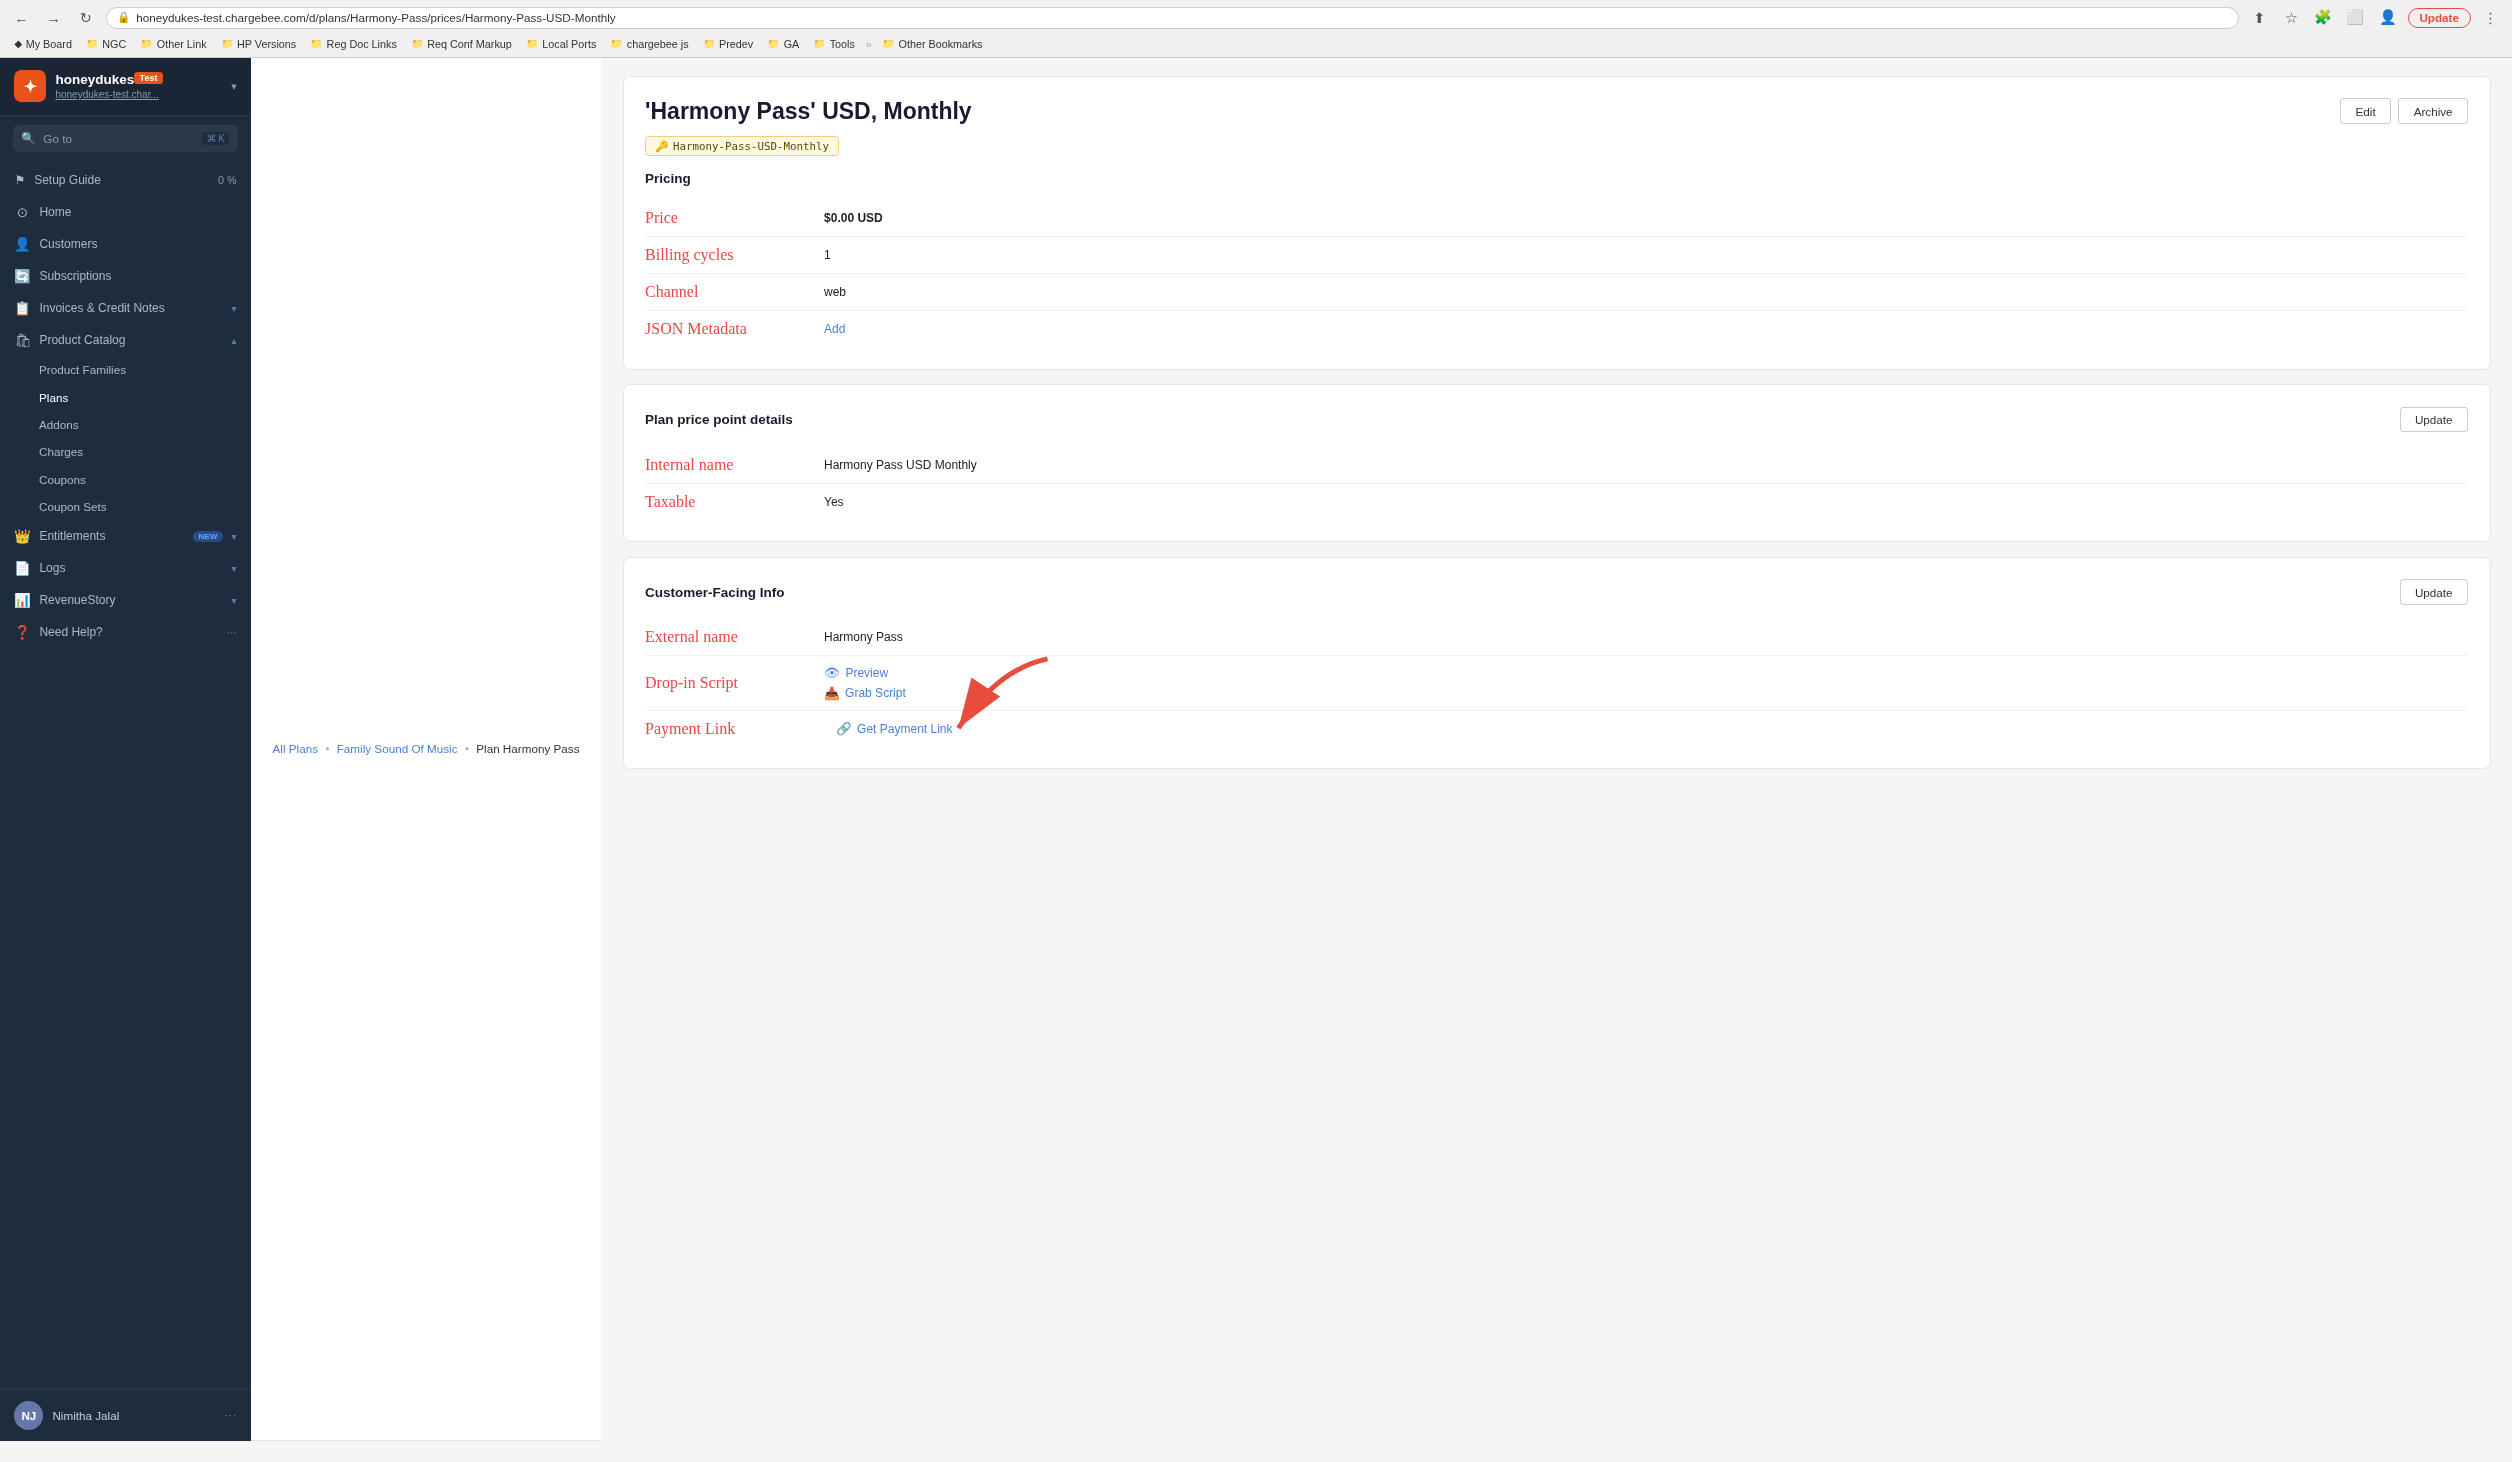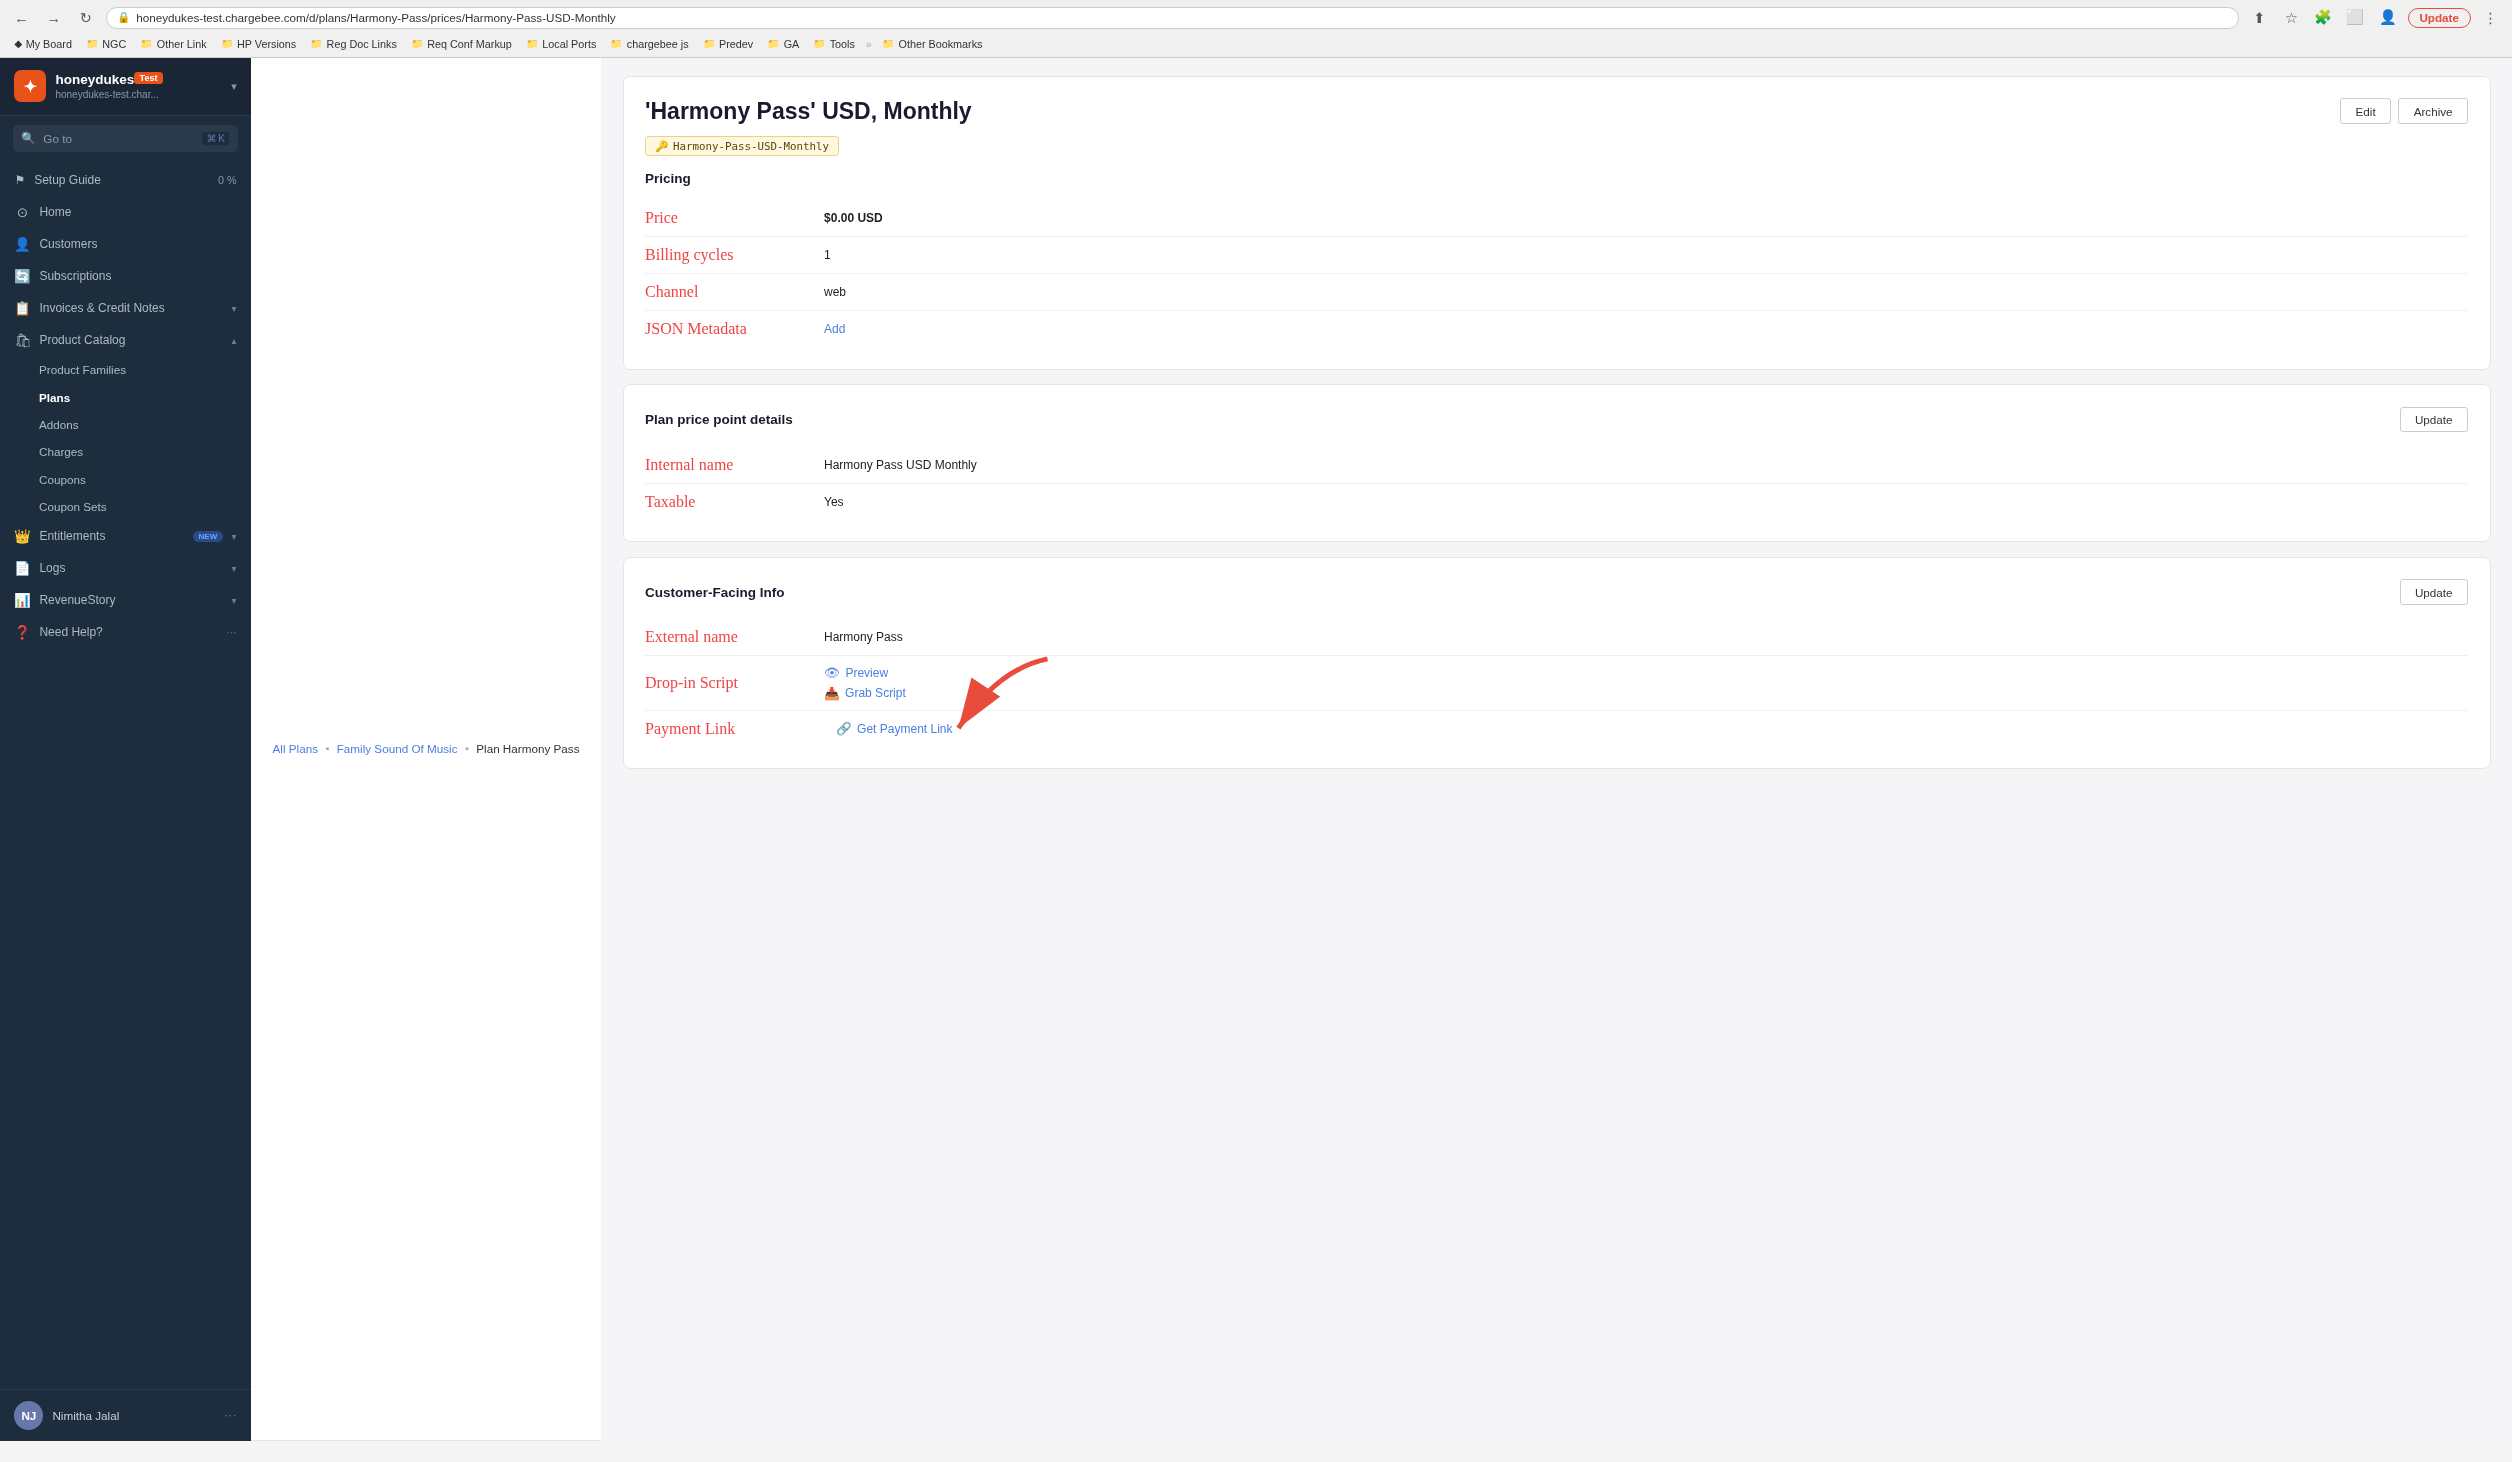--- a/index.html
+++ b/index.html
@@ -122,20 +122,21 @@
       color: white;
       font-size: 9px;
       padding: 0.9px 5.4px;
       border-radius: 3.6px;
       font-weight: 600;
     }
     .sidebar-org-url {
       font-size: 10px;
       color: #8899aa;
       margin-top: 1.8px;
+      text-decoration: underline;
     }
     .sidebar-chevron { color: #8899aa; font-size: 10.8px; }
 
     .sidebar-search {
       margin: 9px 12.6px;
       background: #2a3a4a;
       border-radius: 5.4px;
       display: flex;
       align-items: center;
       padding: 6.3px 9px;
@@ -177,21 +178,21 @@
       border-radius: 9px;
       font-weight: 600;
     }
     .nav-item-chevron { font-size: 10px; color: #6677aa; }
     .nav-sub-item {
       padding: 7.2px 14.4px 7.2px 39px;
       cursor: pointer;
       color: #aabbc0;
       font-size: 11.7px;
     }
-    .nav-sub-item.active { color: white; font-weight: 700; }
+    .nav-sub-item.active { color: white; font-weight: 400; }
 
     .sidebar-footer {
       padding: 10.8px 14.4px;
       border-top: 0.9px solid #2a3a4a;
       display: flex;
       align-items: center;
       gap: 9px;
       cursor: pointer;
     }
     .avatar {

